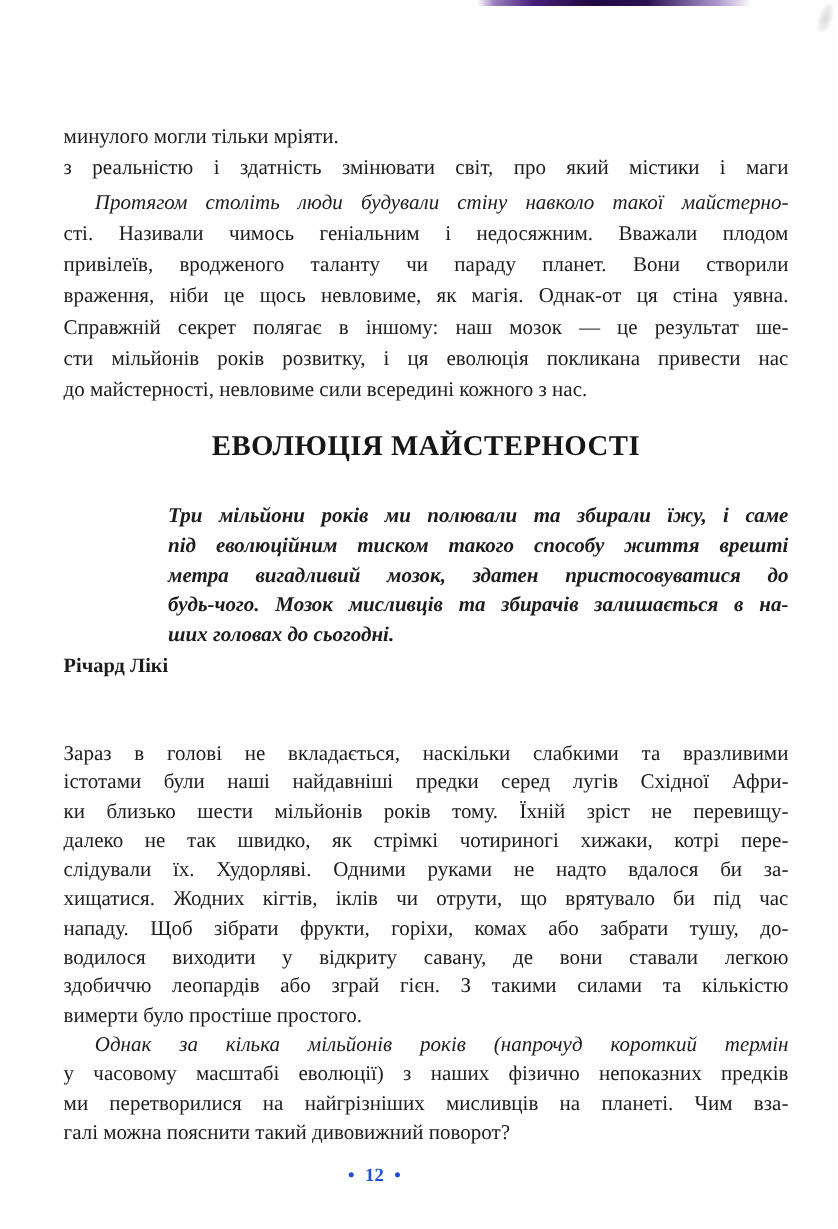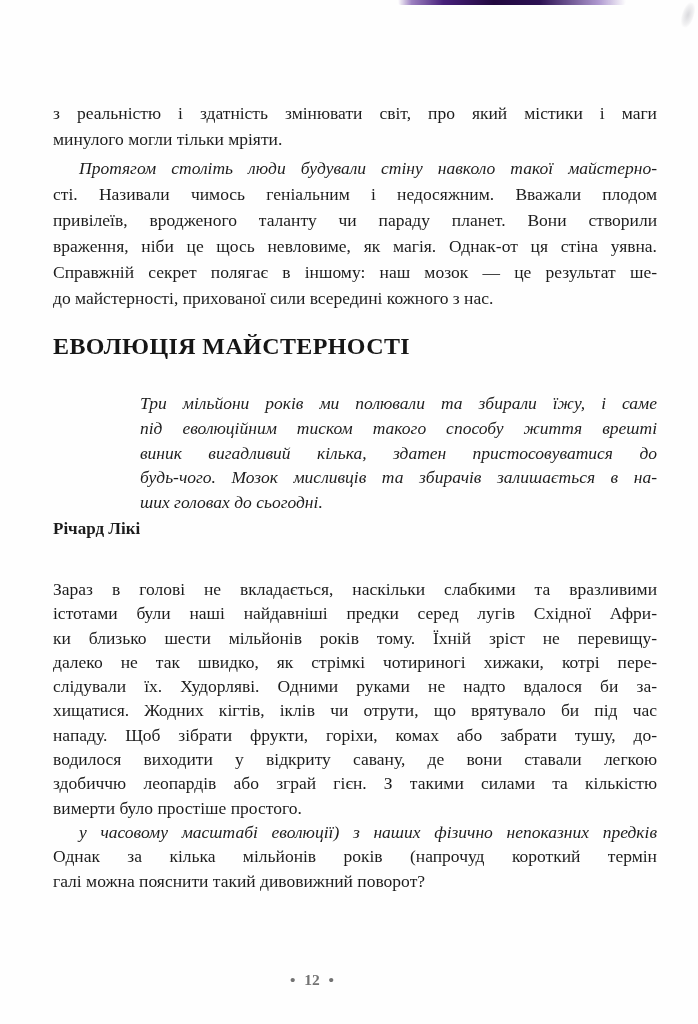--- a/index.html
+++ b/index.html
@@ -44,108 +44,112 @@
     padding-top:100px;
   }
   .para .tline {
     text-align:justify;
     text-align-last:justify;
   }
   .para .tline.last { text-align-last:left; }
   .body1 { font-size:17.5px; line-height:26px; }
   .body2 { font-size:17.5px; line-height:24.3px; }
   .p2 { margin-top:3px; }
-  .p3 { margin-top:36px; }
+  .p3 { margin-top:48px; }
   .indent-first .tline:first-child { text-indent:26px;font-style:italic; }
   .heading {
     margin:17px 0 0 0;
     font-size:24px;
     font-weight:bold;
     line-height:36px;
     letter-spacing:0.4px;
     color:#161616;
+    text-align:center;
   }
   .quote {
     margin-top:27px;
     margin-left:87px;
     font-style:italic;
     font-size:17.5px;
     line-height:24.8px;
+    font-weight:bold;
   }
   .quote .tline { text-align:justify; text-align-last:justify; }
   .quote .tline.last { text-align-last:left; }
   .attribution {
     margin-top:1px;
     text-align:left;
     font-weight:bold;
     font-size:17px;
     line-height:25px;
   }
   .footer {
     position:absolute; top:971px; left:0;
     width:624px;
     text-align:center;
     font-weight:bold;
     font-size:15.5px;
     word-spacing:5px;
-    color:#737373;
+    color:#1d4ed8;
   }
 </style>
 </head>
 <body>
 
 <div class="page">
 
   <div class="top-bar"></div>
   <div class="corner-smudge"></div>
 
   <div class="content">
 
     <div class="para body1 p1">
+        <div class="tline last">минулого могли тільки мріяти.</div>
         <div class="tline">з реальністю і здатність змінювати світ, про який містики і маги</div>
-        <div class="tline last">минулого могли тільки мріяти.</div>
       </div>
 
     <div class="para body1 p2 indent-first">
         <div class="tline">Протягом століть люди будували стіну навколо такої майстерно-</div>
         <div class="tline">сті. Називали чимось геніальним і недосяжним. Вважали плодом</div>
         <div class="tline">привілеїв, вродженого таланту чи параду планет. Вони створили</div>
         <div class="tline">враження, ніби це щось невловиме, як магія. Однак-от ця стіна уявна.</div>
         <div class="tline">Справжній секрет полягає в іншому: наш мозок — це результат ше-</div>
-        <div class="tline last">до майстерності, прихованої сили всередині кожного з нас.</div>
+        <div class="tline">сти мільйонів років розвитку, і ця еволюція покликана привести нас</div>
+        <div class="tline last">до майстерності, невловиме сили всередині кожного з нас.</div>
       </div>
 
     <h1 class="heading">ЕВОЛЮЦІЯ МАЙСТЕРНОСТІ</h1>
 
     <div class="quote">
         <div class="tline">Три мільйони років ми полювали та збирали їжу, і саме</div>
         <div class="tline">під еволюційним тиском такого способу життя врешті</div>
-        <div class="tline">виник вигадливий кілька, здатен пристосовуватися до</div>
+        <div class="tline">метра вигадливий мозок, здатен пристосовуватися до</div>
         <div class="tline">будь-чого. Мозок мисливців та збирачів залишається в на-</div>
         <div class="tline last">ших головах до сьогодні.</div>
       </div>
 
     <div class="attribution">Річард Лікі</div>
 
     <div class="para body2 p3">
         <div class="tline">Зараз в голові не вкладається, наскільки слабкими та вразливими</div>
         <div class="tline">істотами були наші найдавніші предки серед лугів Східної Афри-</div>
         <div class="tline">ки близько шести мільйонів років тому. Їхній зріст не перевищу-</div>
         <div class="tline">далеко не так швидко, як стрімкі чотириногі хижаки, котрі пере-</div>
         <div class="tline">слідували їх. Худорляві. Одними руками не надто вдалося би за-</div>
         <div class="tline">хищатися. Жодних кігтів, іклів чи отрути, що врятувало би під час</div>
         <div class="tline">нападу. Щоб зібрати фрукти, горіхи, комах або забрати тушу, до-</div>
         <div class="tline">водилося виходити у відкриту савану, де вони ставали легкою</div>
         <div class="tline">здобиччю леопардів або зграй гієн. З такими силами та кількістю</div>
         <div class="tline last">вимерти було простіше простого.</div>
       </div>
 
     <div class="para body2 p4 indent-first">
+        <div class="tline">Однак за кілька мільйонів років (напрочуд короткий термін</div>
         <div class="tline">у часовому масштабі еволюції) з наших фізично непоказних предків</div>
-        <div class="tline">Однак за кілька мільйонів років (напрочуд короткий термін</div>
+        <div class="tline">ми перетворилися на найгрізніших мисливців на планеті. Чим вза-</div>
         <div class="tline last">галі можна пояснити такий дивовижний поворот?</div>
       </div>
 
   </div>
 
   <div class="footer">
     <span>• 12 •</span>
   </div>
 
 </div>

